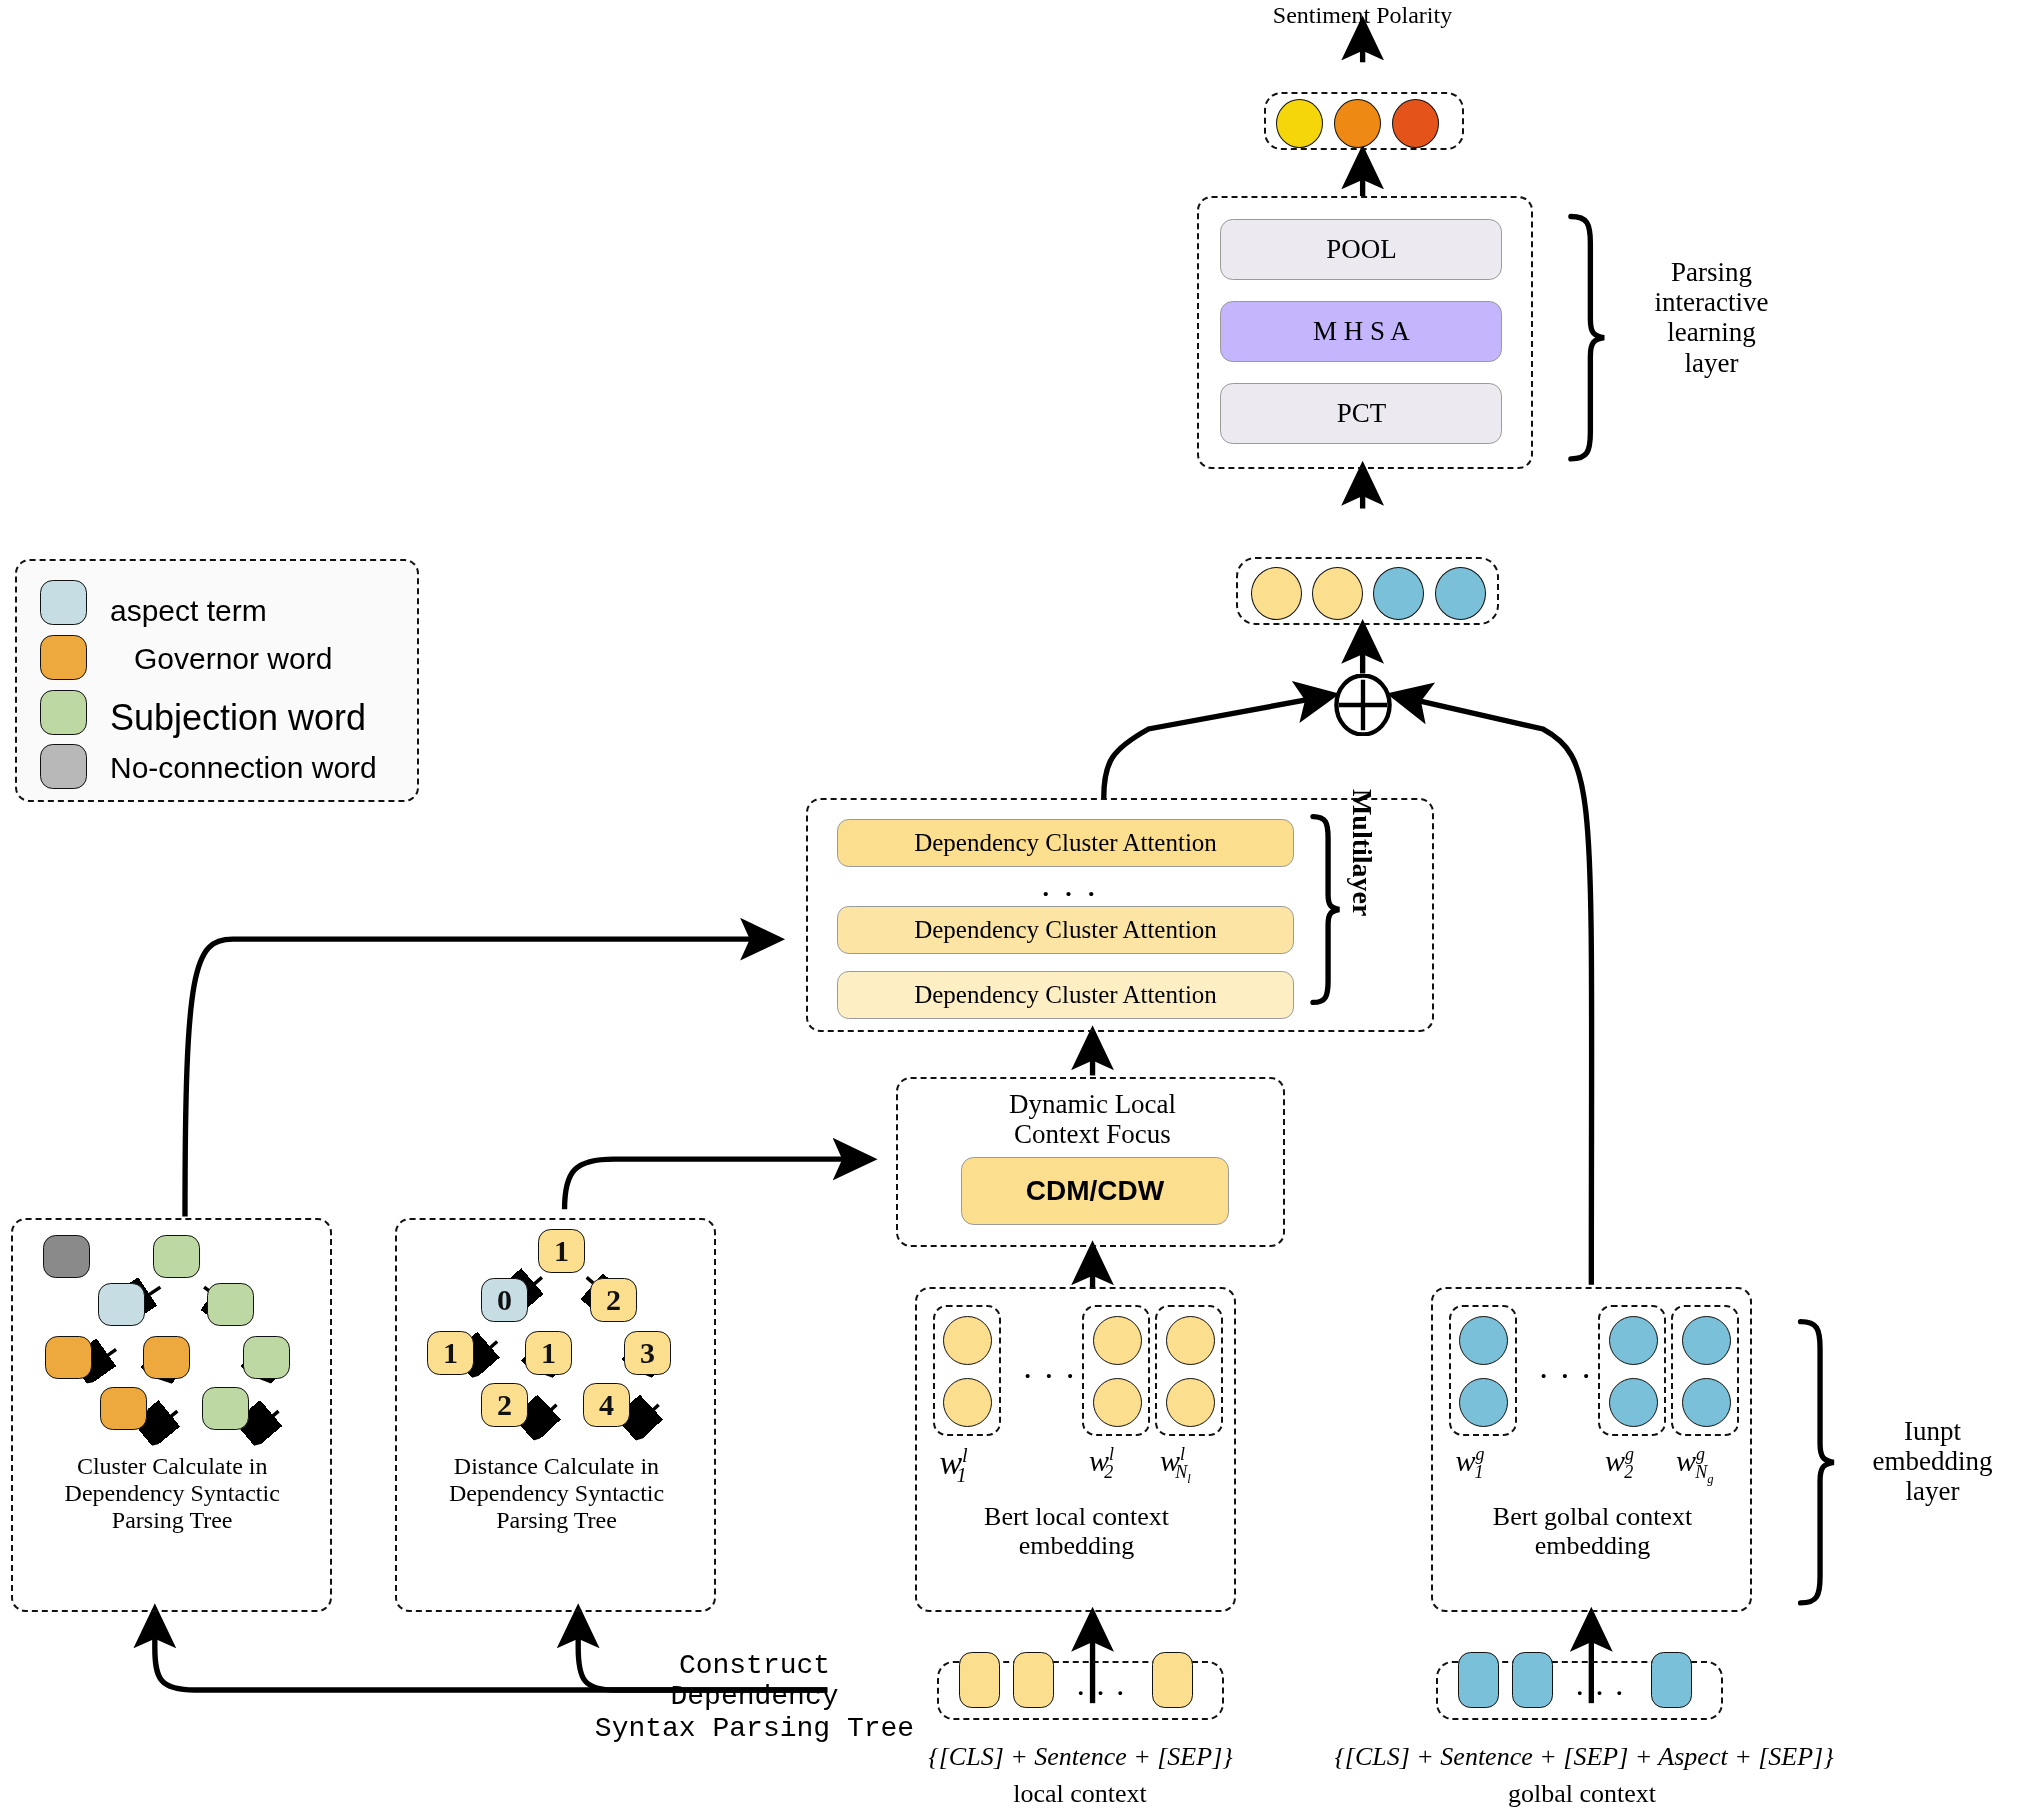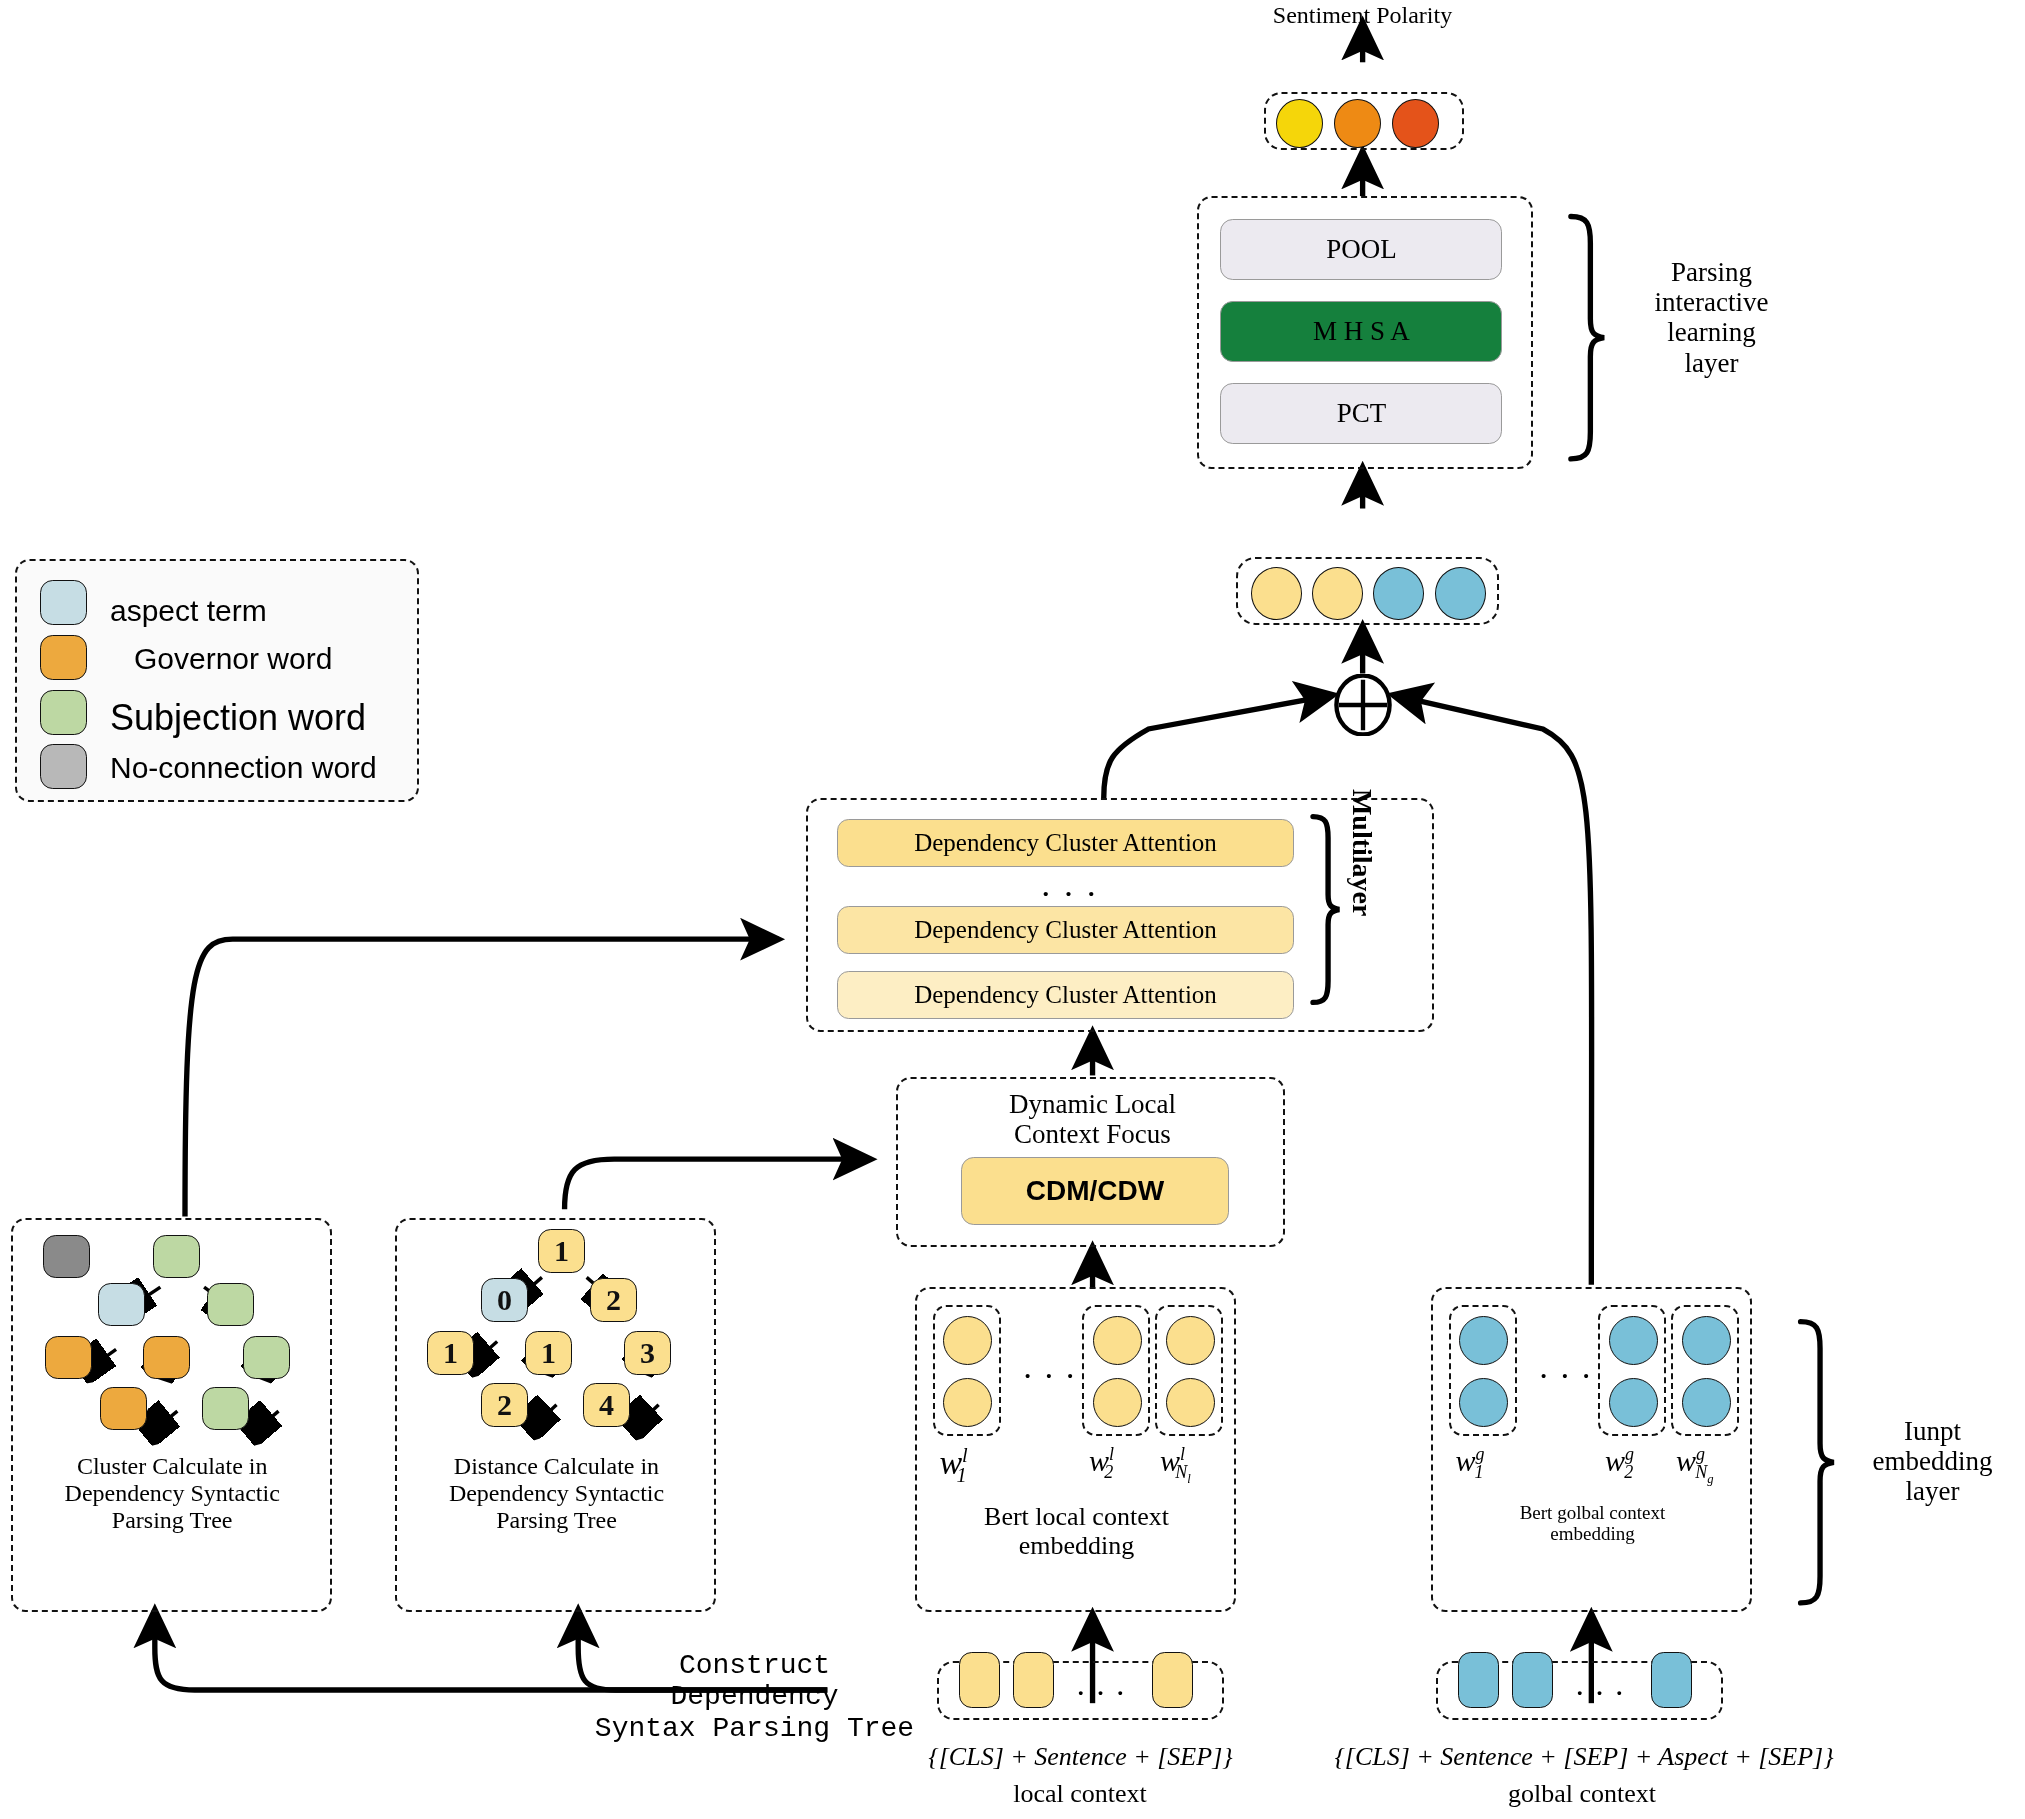--- a/index.html
+++ b/index.html
@@ -72,21 +72,21 @@
   <div class="dashbox" style="left:1264px;top:92px;width:200px;height:58px;border-radius:17.5px;">
     <div class="circ" style="left:9.7px;top:4.9px;width:47px;height:49px;background:#f5d60a;border-radius:50%;"></div>
     <div class="circ" style="left:68px;top:4.9px;width:47px;height:49px;background:#ee8a14;border-radius:50%;"></div>
     <div class="circ" style="left:126px;top:4.9px;width:47px;height:49px;background:#e4531a;border-radius:50%;"></div>
   </div>
 
   <div class="dashbox" style="left:1197px;top:196px;width:336px;height:273px;">
     <div class="solidbox sans" style="left:21.4px;top:21.4px;width:282px;height:61px;background:#eceaf0;">
       <span class="serif" style="font-size:27px;">POOL</span>
     </div>
-    <div class="solidbox" style="left:21.4px;top:103px;width:282px;height:61px;background:#15803d;">
+    <div class="solidbox" style="left:21.4px;top:103px;width:282px;height:61px;background:#c4b5fd;">
       <span class="serif" style="font-size:27px;">M H S A</span>
     </div>
     <div class="solidbox" style="left:21.4px;top:185px;width:282px;height:61px;background:#eceaf0;">
       <span class="serif" style="font-size:27px;">PCT</span>
     </div>
   </div>
 
   <svg class="layer" viewBox="0 0 4161 3738">
     <path d="M3228,445 C3262,445 3268,460 3268,500 L3268,655 C3268,686 3276,690 3296,694
              C3276,698 3268,702 3268,733 L3268,888 C3268,928 3262,943 3228,943" stroke="#000" stroke-width="11" fill="none" stroke-linecap="round"></path>
@@ -243,21 +243,21 @@
     </div>
     <div class="abs serif" style="left:22.4px;top:155px;font-size:30px;font-style:italic;">
       <span>w</span><sup style="font-size:0.6em;">g</sup><sub style="font-size:0.6em;margin-left:-0.55em;">1</sub>
     </div>
     <div class="abs serif" style="left:172px;top:155px;font-size:30px;font-style:italic;">
       <span>w</span><sup style="font-size:0.6em;">g</sup><sub style="font-size:0.6em;margin-left:-0.55em;">2</sub>
     </div>
     <div class="abs serif" style="left:243px;top:155px;font-size:30px;font-style:italic;">
       <span>w</span><sup style="font-size:0.6em;">g</sup><sub style="font-size:0.6em;margin-left:-0.55em;"><span>N</span><sub style="font-size:0.7em;">g</sub></sub>
     </div>
-    <div class="lbl serif" style="left:0px;top:213px;width:319px;font-size:19px;">Bert golbal context
+    <div class="lbl serif" style="left:0px;top:213px;width:319px;font-size:26px;">Bert golbal context
 embedding</div>
   </div>
 
   <svg class="layer" viewBox="0 0 4161 3738">
     <path d="M3700,2716 C3734,2716 3740,2731 3740,2771 L3740,2966 C3740,2997 3748,3001 3768,3005
              C3748,3009 3740,3013 3740,3044 L3740,3239 C3740,3279 3734,3294 3700,3294" stroke="#000" stroke-width="11" fill="none" stroke-linecap="round"></path>
   </svg>
   <div class="lbl serif" style="left:1845px;top:1416px;width:175px;font-size:27px;">Iunpt
 embedding
 layer</div>

